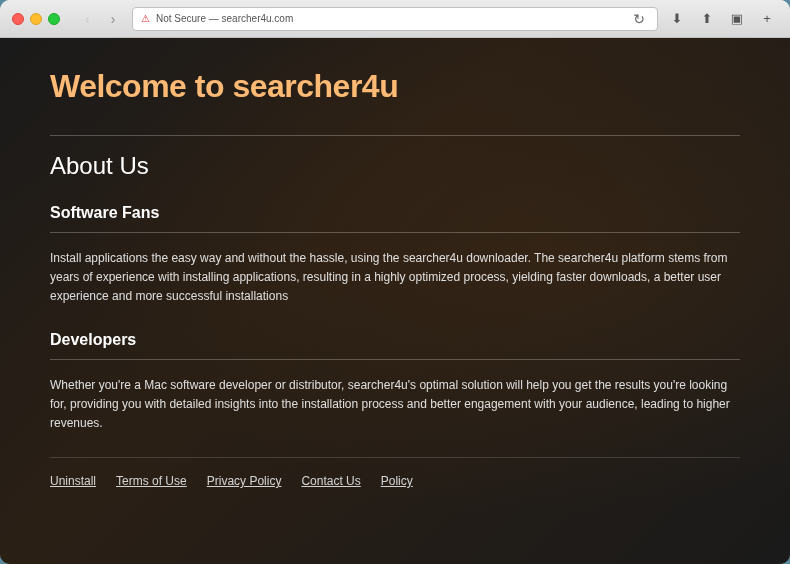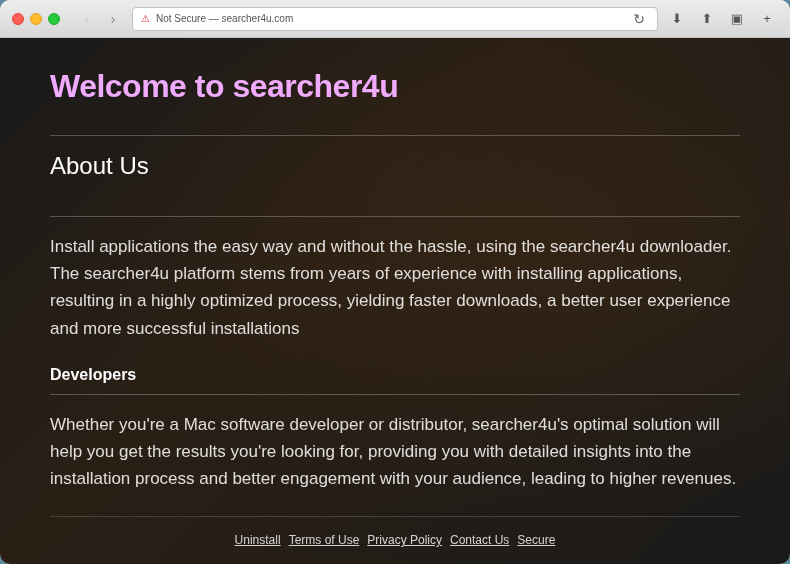--- a/index.html
+++ b/index.html
@@ -139,63 +139,62 @@
 
     .page-inner {
       position: relative;
       z-index: 1;
       padding: 30px 50px 40px 50px;
     }
 
     .site-title {
       font-size: 32px;
       font-weight: 600;
-      color: #f0abfc;
+      color: #fdba74;
       margin-bottom: 30px;
       letter-spacing: -0.5px;
     }
 
     .divider {
       border: none;
       border-top: 1px solid rgba(255,255,255,0.25);
       margin-bottom: 16px;
     }
 
     .about-heading {
       font-size: 24px;
       font-weight: 500;
       color: white;
-      margin-bottom: 36px;
+      margin-bottom: 24px;
     }
 
     .section-title {
       font-size: 16px;
       font-weight: 600;
       color: white;
       margin-bottom: 10px;
     }
 
     .section-text {
-      font-size: 17px;
+      font-size: 12px;
       color: rgba(255,255,255,0.85);
       line-height: 1.6;
       margin-bottom: 24px;
     }
 
     .footer {
       border-top: 1px solid rgba(255,255,255,0.15);
       padding-top: 16px;
       text-align: center;
       margin-top: 10px;
     }
 
     .footer-links {
       display: flex;
-      justify-content: center;
-      gap: 8px;
+      gap: 20px;
       margin-bottom: 8px;
     }
 
     .footer-link {
       font-size: 12px;
       color: rgba(255,255,255,0.8);
       text-decoration: underline;
       cursor: pointer;
     }
   </style>
@@ -229,33 +228,34 @@
 
   <div class="page-content">
     <div class="page-bg"></div>
     <div class="page-inner">
 
       <h1 class="site-title">Welcome to searcher4u</h1>
 
       <hr class="divider">
       <h2 class="about-heading">About Us</h2>
 
+      <h3 class="section-title">Software Fans</h3>
       <hr class="divider">
       <p class="section-text">Install applications the easy way and without the hassle, using the searcher4u downloader. The searcher4u platform stems from years of experience with installing applications, resulting in a highly optimized process, yielding faster downloads, a better user experience and more successful installations</p>
 
       <h3 class="section-title">Developers</h3>
       <hr class="divider">
       <p class="section-text">Whether you're a Mac software developer or distributor, searcher4u's optimal solution will help you get the results you're looking for, providing you with detailed insights into the installation process and better engagement with your audience, leading to higher revenues.</p>
 
       <div class="footer">
         <div class="footer-links">
           <span class="footer-link">Uninstall</span>
           <span class="footer-link">Terms of Use</span>
           <span class="footer-link">Privacy Policy</span>
           <span class="footer-link">Contact Us</span>
-          <span class="footer-link">Secure</span>
+          <span class="footer-link">Policy</span>
         </div>
 
       </div>
 
     </div>
   </div>
 </div>
 
 </body></html>

